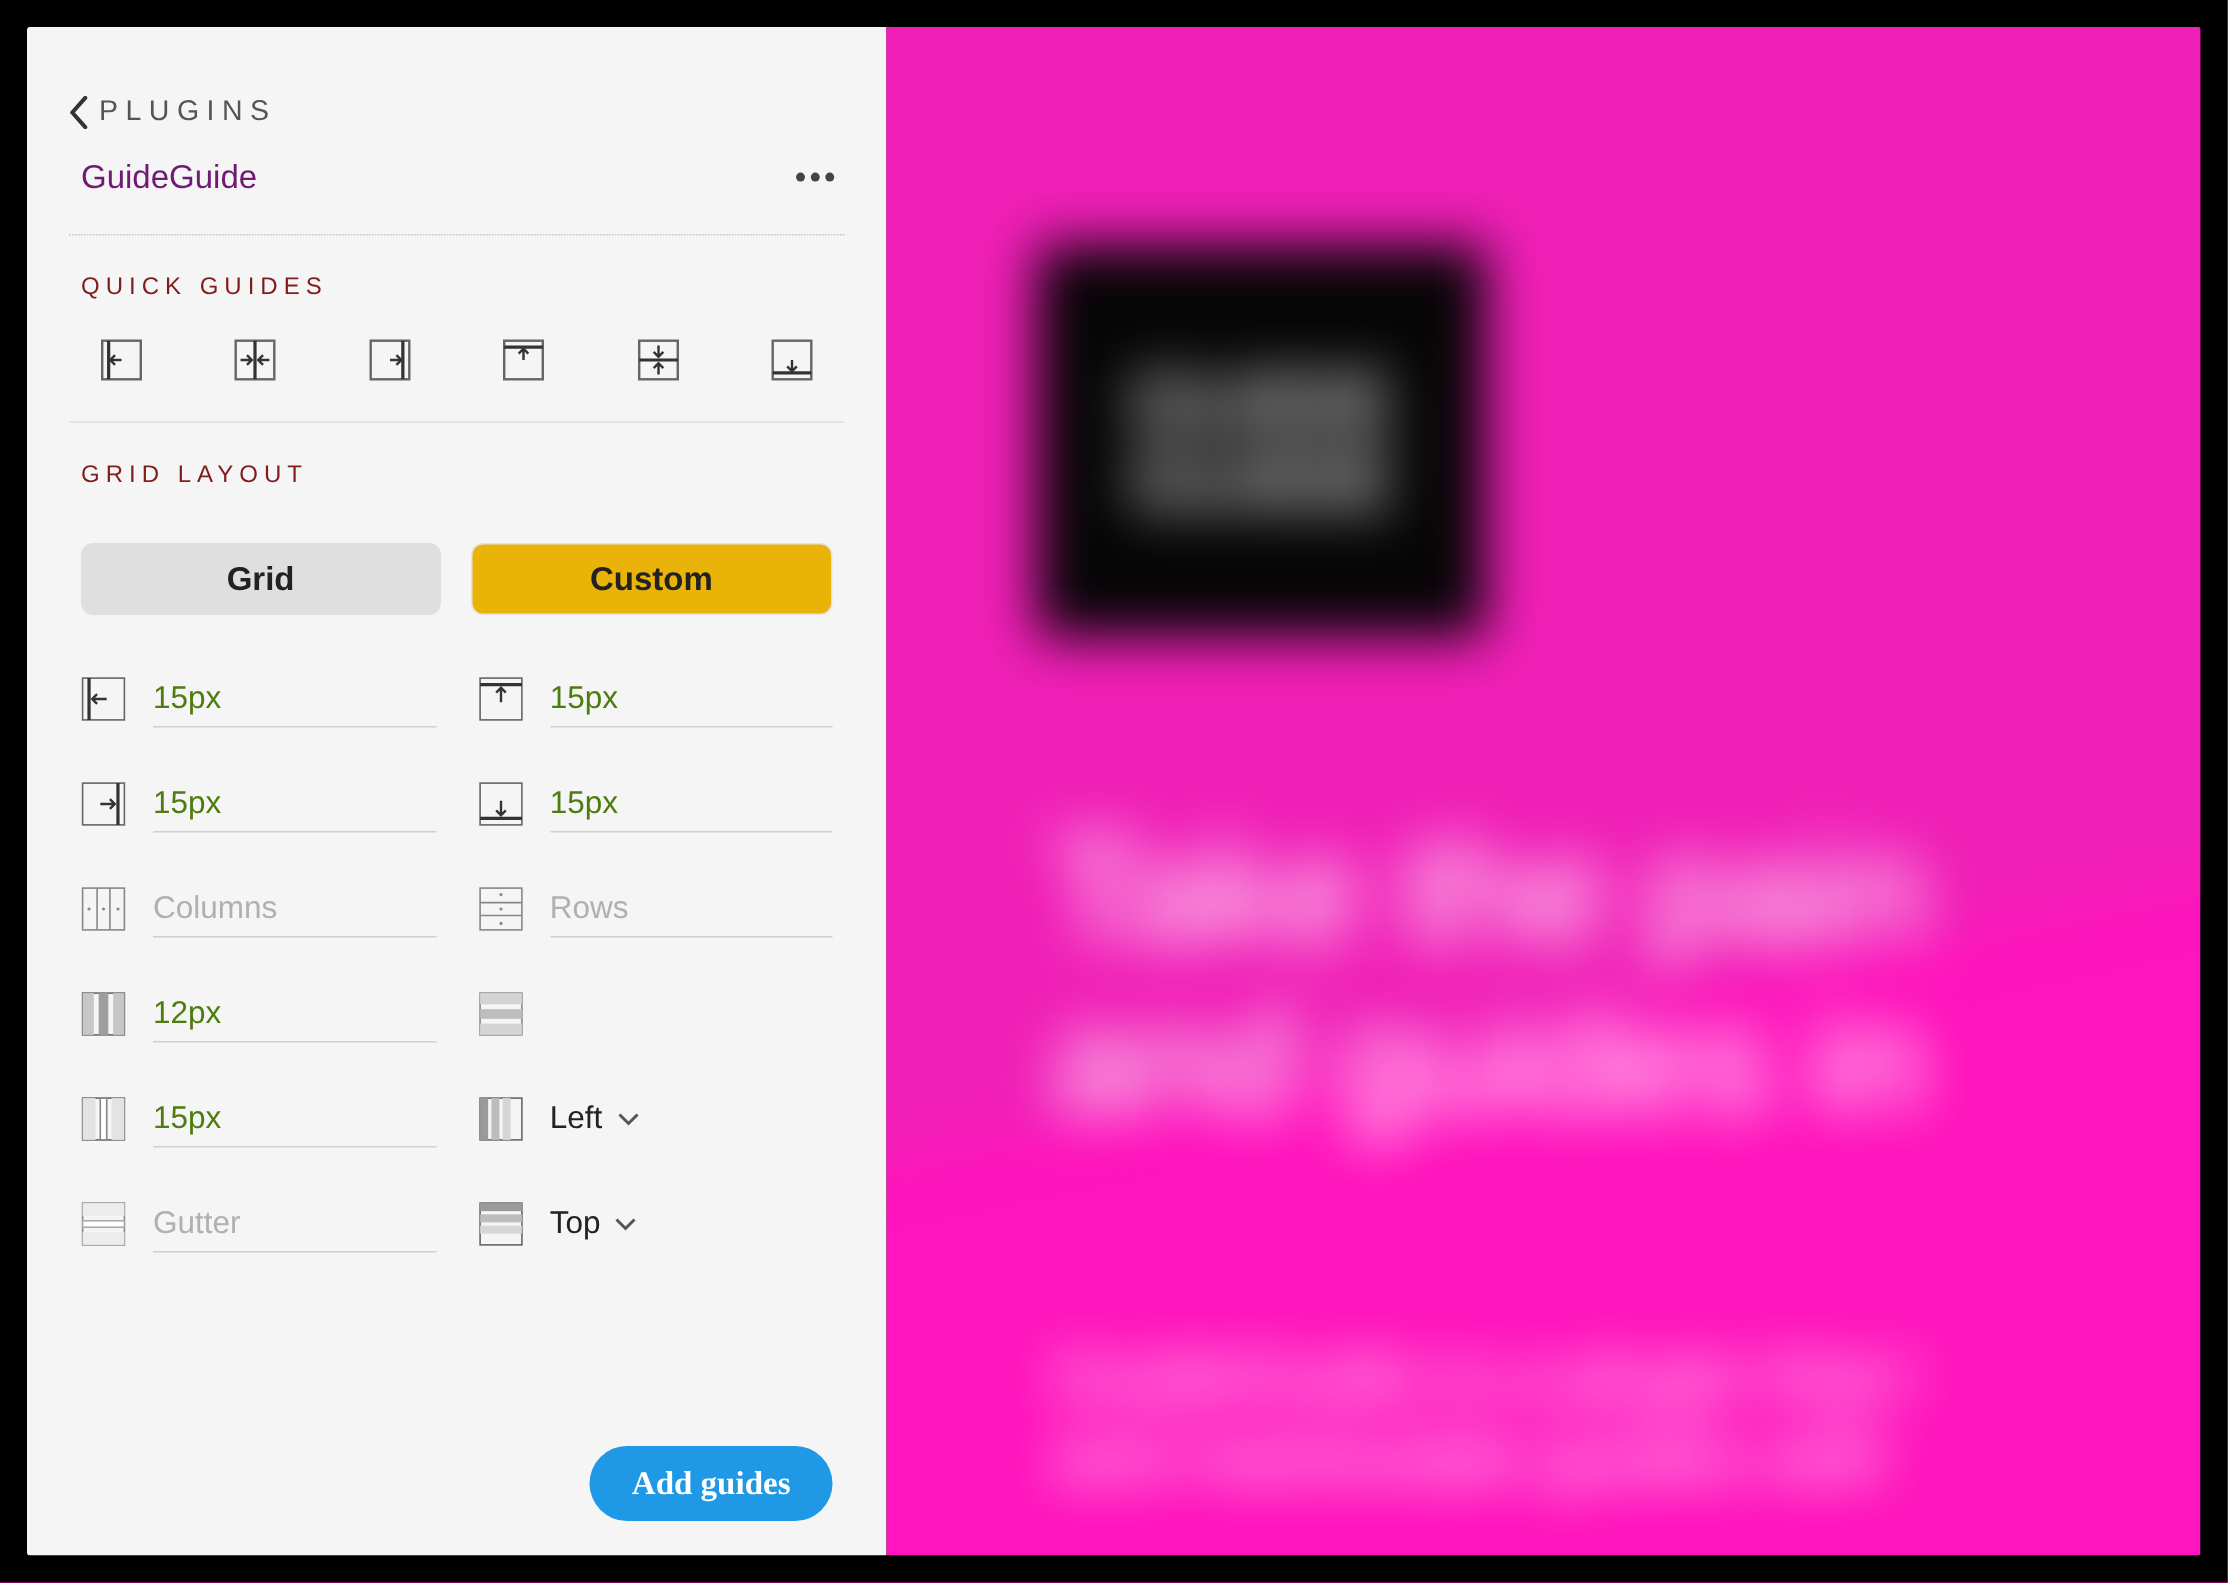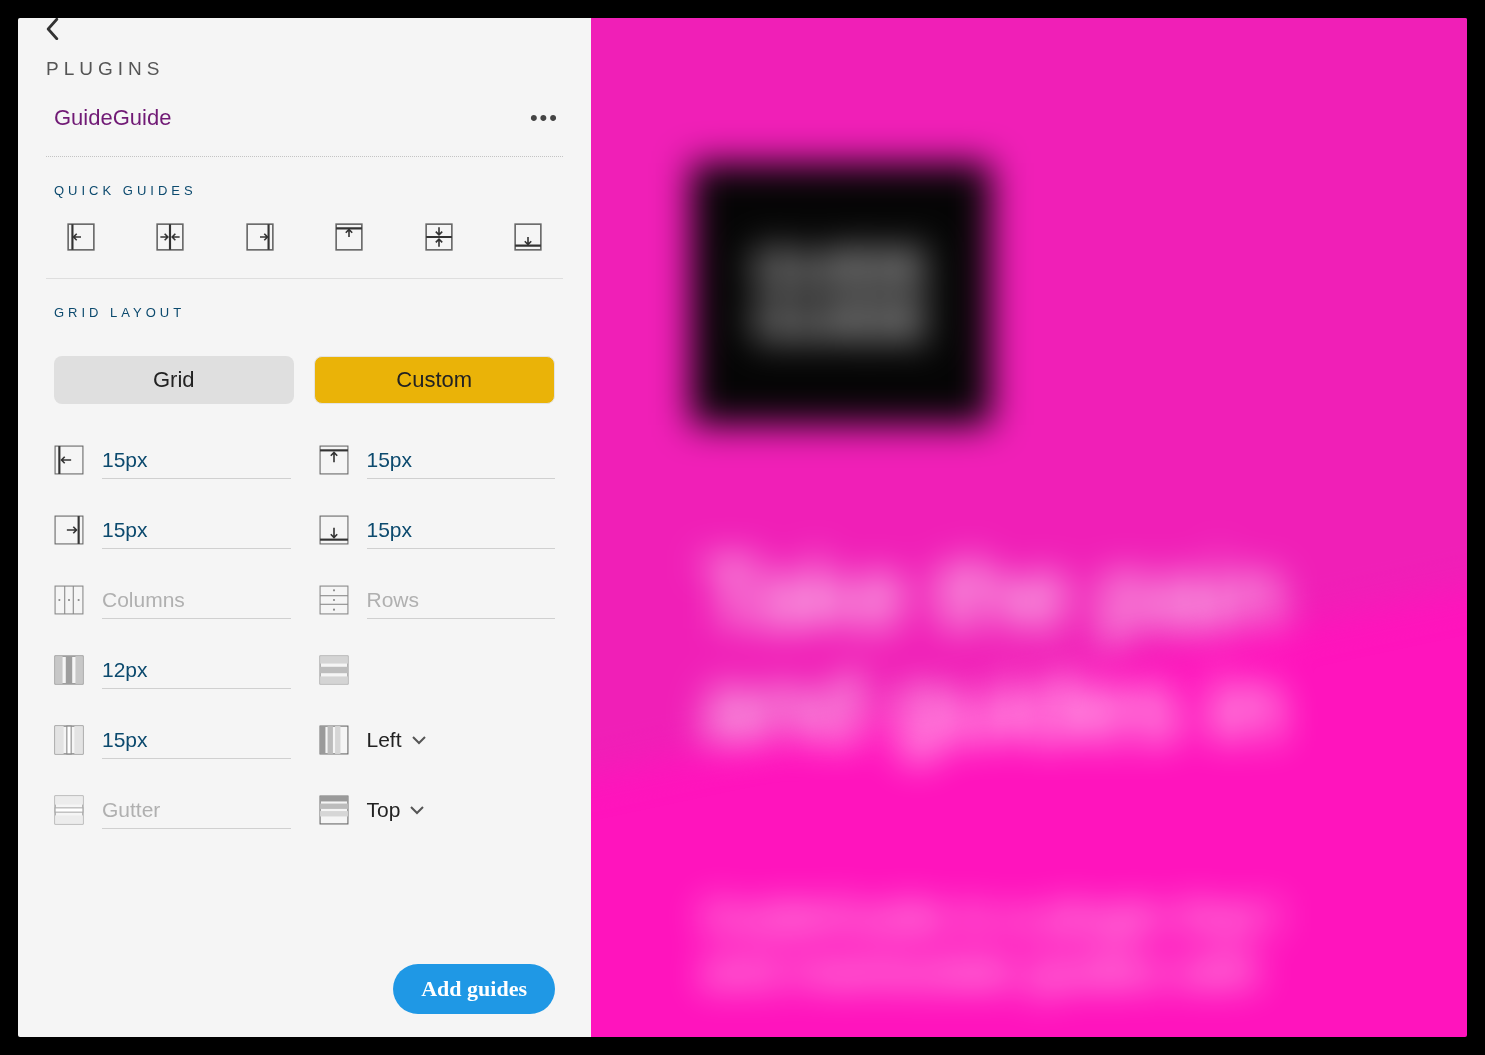--- a/index.html
+++ b/index.html
@@ -78,24 +78,23 @@
       left: 110px;
       color: #fff;
       font-size: 46px;
       white-space: nowrap;
     }
 
     
     .nav-row {
       height: 68px;
       display: flex;
-      align-items: flex-start;
+      align-items: flex-end;
       padding: 0 28px;
-      gap: 18px;
-      flex-direction: column;
+      gap: 7px;
     }
     .nav-row .chev { color: #333; }
     .nav-label {
       font-size: 19px;
       letter-spacing: 5px;
       color: #555;
       font-weight: 500;
     }
     .plugin-row {
       height: 64px;
@@ -106,23 +105,23 @@
     }
     .plugin-name { font-size: 22px; color: #701a75; }
     .dots { color: #444; font-size: 22px; letter-spacing: 2px; }
     .dotted-sep {
       height: 1px;
       margin: 6px 28px 0 28px;
       border-top: 1px dotted #c4c4c4;
     }
 
     .section-caption {
-      font-size: 13px;
+      font-size: 16px;
       letter-spacing: 4px;
-      color: #0c4a6e;
+      color: #7f1d1d;
       padding: 26px 36px 14px 36px;
     }
 
     .quick-row {
       display: flex;
       justify-content: space-between;
       padding: 8px 46px 24px 46px;
     }
     .qg-btn {
       width: 34px;
@@ -135,20 +134,21 @@
     .sep {
       height: 1px;
       background: #dedede;
       margin: 0 28px;
     }
 
     .toggle-row {
       display: flex;
       gap: 20px;
       padding: 22px 36px 12px 36px;
+      font-weight: bold;
     }
     .toggle-btn {
       flex: 1;
       height: 48px;
       border-radius: 8px;
       display: flex;
       align-items: center;
       justify-content: center;
       font-size: 22px;
       cursor: pointer;
@@ -180,21 +180,21 @@
       height: 38px;
       display: flex;
       align-items: center;
     }
     .finput-wrap.no-underline { border-bottom: none; }
     .finput {
       border: none;
       outline: none;
       background: transparent;
       font-size: 21px;
-      color: #0c4a6e;
+      color: #4d7c0f;
       width: 100%;
     }
     .finput::placeholder { color: #b0b0b0; }
     .fselect {
       display: flex;
       align-items: center;
       gap: 10px;
       font-size: 21px;
       color: #222;
       cursor: pointer;

